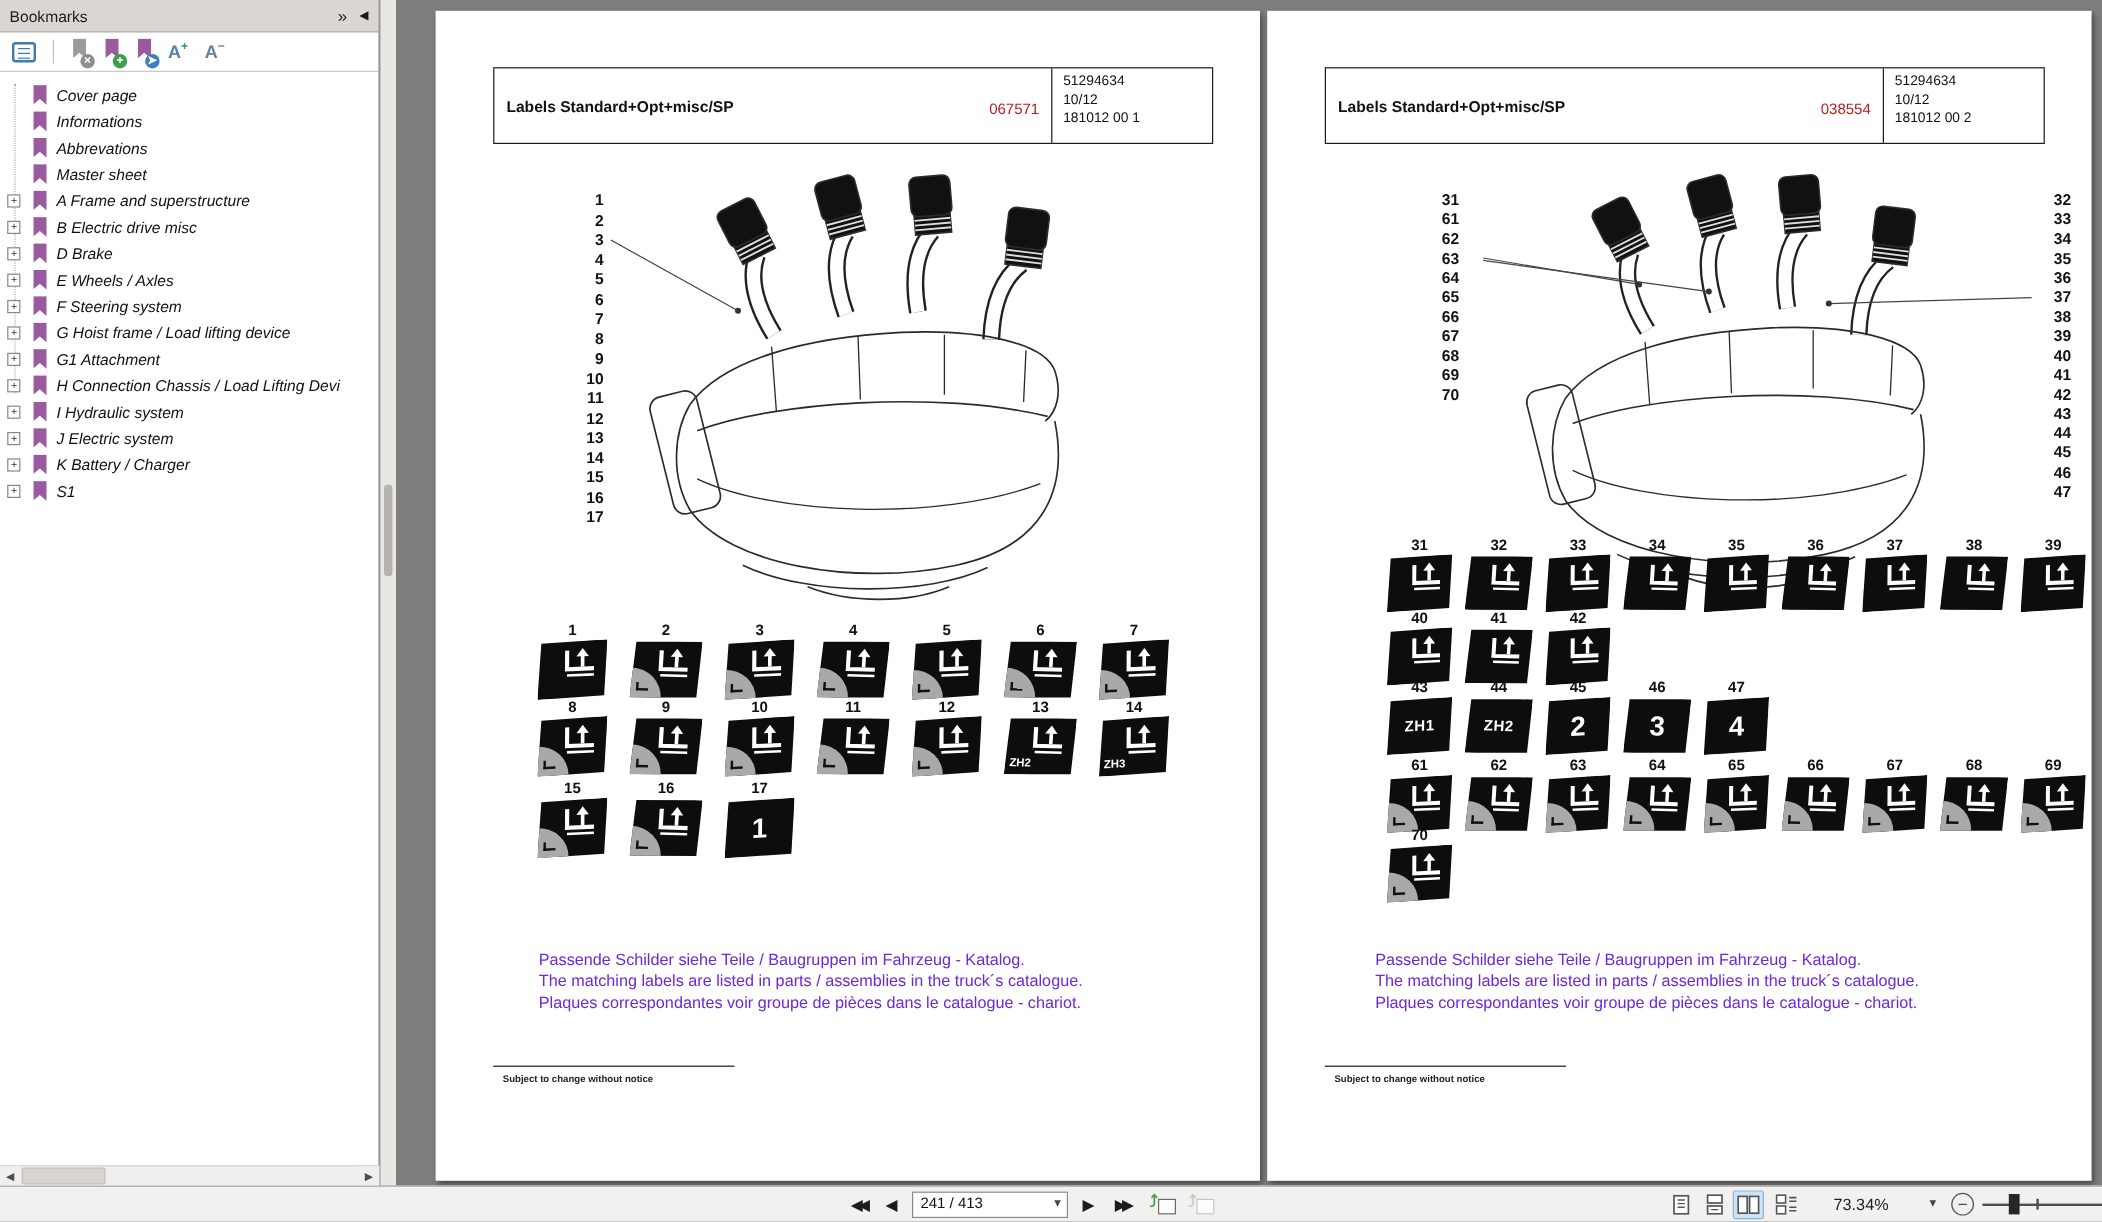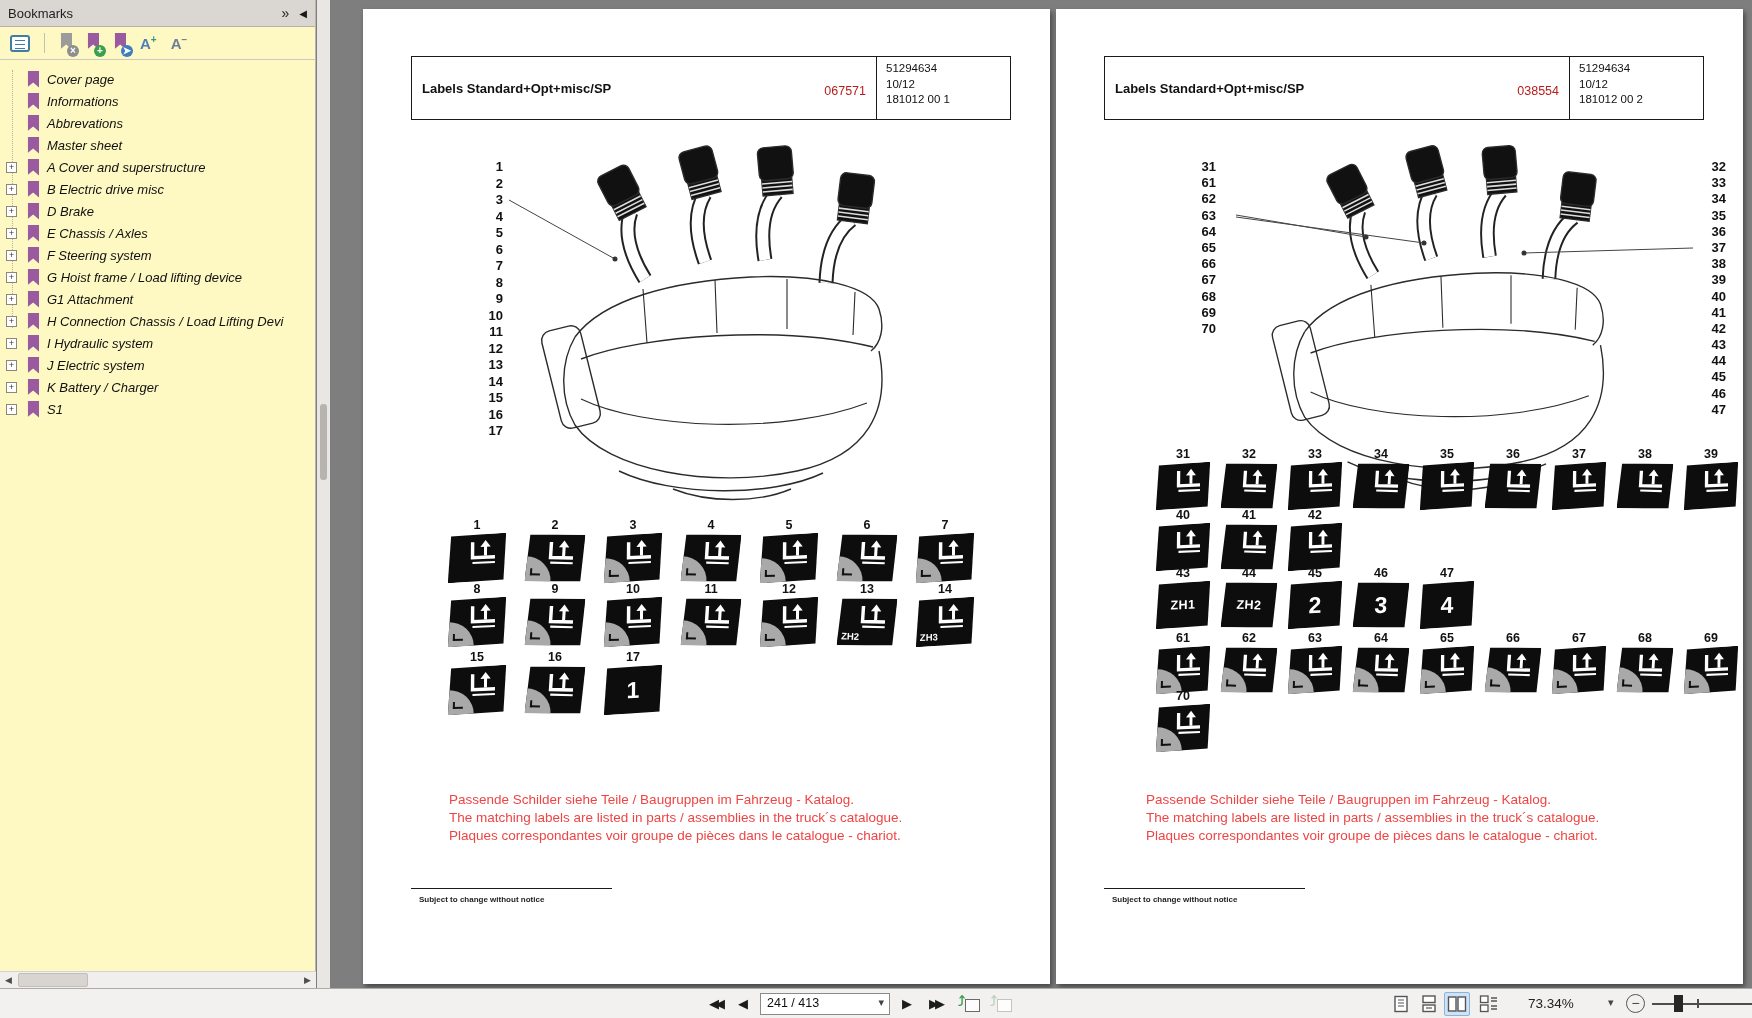--- a/index.html
+++ b/index.html
@@ -1,21 +1,21 @@
 <!DOCTYPE html>
 <html><head>
 <meta charset="utf-8">
 <style>
   * { margin:0; padding:0; box-sizing:border-box; }
   html,body { width:1752px; height:1018px; overflow:hidden;
     font-family:"Liberation Sans", sans-serif; background:#7e7e7e; }
 
   
   #sidebar { position:absolute; left:0; top:0; width:316px; height:988px;
-    background:#fef9c3; border-right:1px solid #b9b6b1; }
+    background:#ffffff; border-right:1px solid #b9b6b1; }
   #sb-header { height:27px; background:#dad7d3; border-bottom:1px solid #b5b2ad;
     display:flex; align-items:center; padding:0 8px; }
   #sb-title { font-size:13px; color:#1d1d1d; flex:1; }
   .sb-head-ico { font-size:14px; color:#1a1a1a; margin-left:10px; cursor:pointer; }
   .sb-head-ico.small { font-size:10px; }
   #sb-toolbar { height:33px; display:flex; align-items:center; padding:0 10px;
     border-bottom:1px solid #ccc9c4; gap:14px; }
   .tb-sep { width:1px; height:20px; background:#c2bfba; }
   .ico { display:inline-block; position:relative; cursor:pointer; }
   .ico-checklist { width:20px; height:17px; border:2px solid #3f7ca6; border-radius:3px; background:#fff; }
@@ -87,21 +87,21 @@
   .fork { position:absolute; right:2px; top:2px; width:72%; height:72%; }
   .quarter { position:absolute; left:0; bottom:0; width:26px; height:25px;
     background:#a9a9a9; border-radius:0 100% 0 0; }
   .mini { position:absolute; left:5px; bottom:6px; width:10px; height:7px;
     border-left:2px solid #111; border-bottom:2px solid #111; }
   .tile-text { display:none; color:#fff; font-weight:bold; }
   .tile[data-variant="glyph-text"] .tile-text { display:block; position:absolute; left:4px; bottom:4px; font-size:9.5px; }
   .tile[data-variant="text"] .tile-text { display:flex; width:100%; height:100%; align-items:center; justify-content:center; font-size:23px; }
   .tile[data-variant="text-sm"] .tile-text { display:flex; width:100%; height:100%; align-items:center; justify-content:center; font-size:12.5px; letter-spacing:.5px; }
 
-  .notes { position:absolute; font-size:13.5px; line-height:18px; color:#ef4444; }
+  .notes { position:absolute; font-size:13.5px; line-height:18px; color:#6d28d9; }
   .pg-footer-rule { position:absolute; width:201px; border-top:1.6px solid #1a1a1a; }
   .pg-footer-note { position:absolute; font-size:8px; font-weight:bold; color:#222;text-align:center; }
 
   
   #bottom-bar { position:absolute; left:0; top:988px; width:1752px; height:30px;
     background:#f2f1f0; border-top:1px solid #adaba8; }
   .nav-btn { position:absolute; top:5px; height:20px; color:#1c1c1c; font-size:13px;
     line-height:20px; text-align:center; cursor:pointer; }
   .nav-btn.dbl { letter-spacing:-4px; }
   #nav-first { left:702px; width:26px; }
@@ -177,39 +177,39 @@
 
       <div class="tree-row" data-exp="false">
 
         <span class="bm-flag"></span>
         <span class="tree-label">Master sheet</span>
       </div>
 
       <div class="tree-row" data-exp="true">
         <span class="expander">+</span>
         <span class="bm-flag"></span>
-        <span class="tree-label">A Cover and superstructure</span>
+        <span class="tree-label">A Frame and superstructure</span>
       </div>
 
       <div class="tree-row" data-exp="true">
         <span class="expander">+</span>
         <span class="bm-flag"></span>
         <span class="tree-label">B Electric drive misc</span>
       </div>
 
       <div class="tree-row" data-exp="true">
         <span class="expander">+</span>
         <span class="bm-flag"></span>
         <span class="tree-label">D Brake</span>
       </div>
 
       <div class="tree-row" data-exp="true">
         <span class="expander">+</span>
         <span class="bm-flag"></span>
-        <span class="tree-label">E Chassis / Axles</span>
+        <span class="tree-label">E Wheels / Axles</span>
       </div>
 
       <div class="tree-row" data-exp="true">
         <span class="expander">+</span>
         <span class="bm-flag"></span>
         <span class="tree-label">F Steering system</span>
       </div>
 
       <div class="tree-row" data-exp="true">
         <span class="expander">+</span>

